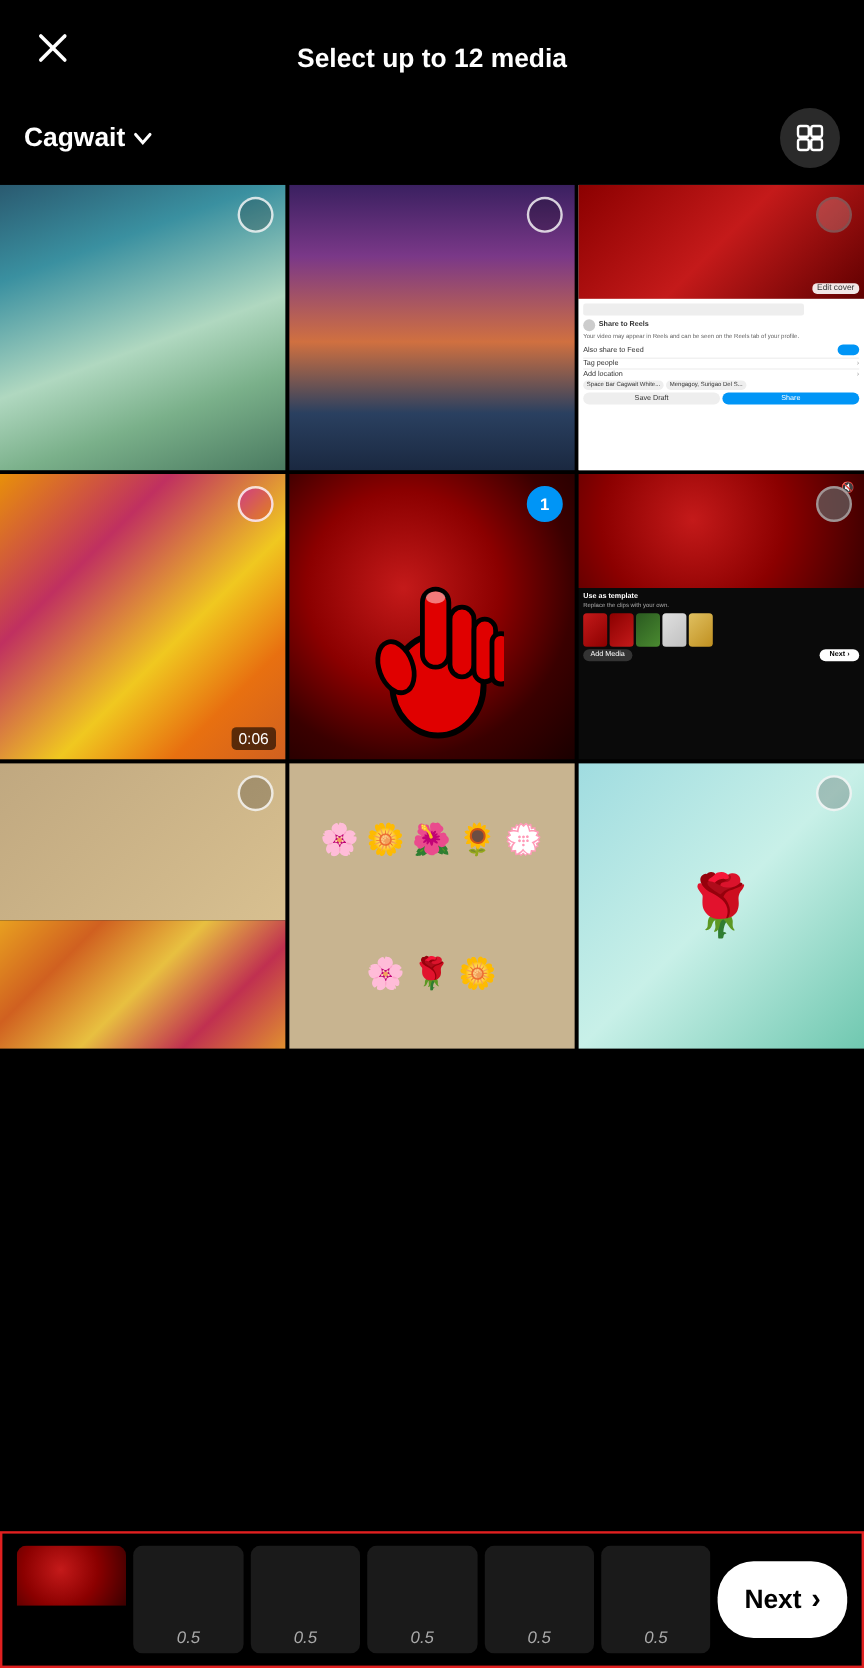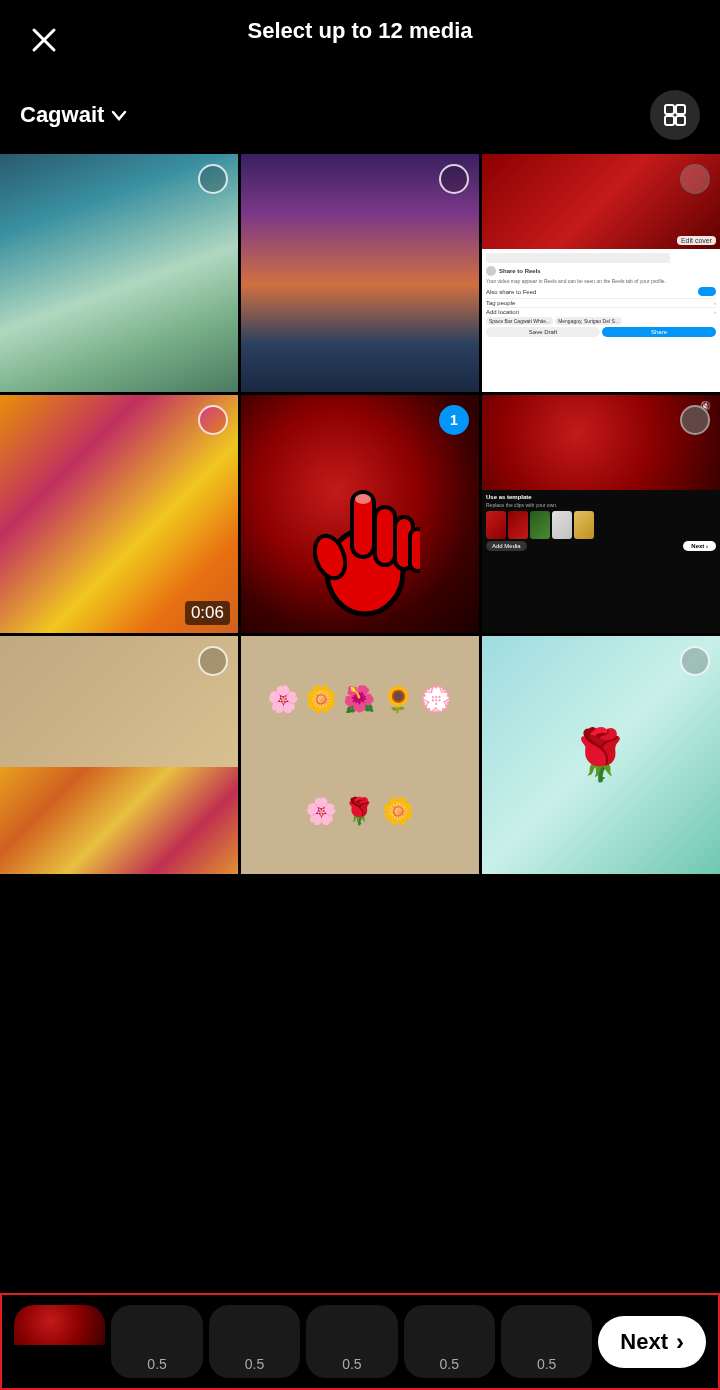--- a/index.html
+++ b/index.html
@@ -8,21 +8,21 @@
       min-height: 1390px;
       background: #000;
       font-family: -apple-system, BlinkMacSystemFont, 'Segoe UI', sans-serif;
       color: #fff;
       overflow-x: hidden;
     }
 
     
     .header {
       display: flex;
-      align-items: flex-start;
+      align-items: flex-end;
       justify-content: space-between;
       padding: 18px 22px 18px 22px;
       background: #000;
     }
     .header-close {
       width: 44px; height: 44px;
       display: flex; align-items: center; justify-content: center;
       cursor: pointer;
     }
     .header-title {
@@ -90,21 +90,21 @@
       background: rgba(100,100,100,0.7);
       border-color: rgba(200,200,200,0.6);
     }
 
     
     .duration-badge {
       position: absolute;
       bottom: 8px; right: 8px;
       background: rgba(0,0,0,0.6);
       color: #fff;
-      font-size: 17px;
+      font-size: 13px;
       padding: 2px 6px;
       border-radius: 4px;
     }
 
     
     .hand-overlay {
       position: absolute;
       bottom: 5%;
       left: 50%;
       transform: translateX(-50%);
@@ -123,28 +123,29 @@
       align-items: center;
       padding: 10px 12px;
       gap: 6px;
     }
     .timeline-items {
       display: flex; gap: 6px; flex: 1; overflow: hidden;
     }
     .timeline-item {
       flex: 1;
       min-width: 0;
-      height: 73px;
-      border-radius: 20px;
+      height: 90px;
+      border-radius: 8px;
       background: #1a1a1a;
       display: flex; flex-direction: column;
       align-items: center;
       justify-content: flex-end;
       overflow: hidden;
       position: relative;
+      font-style: italic;
     }
     .timeline-item.active {
       background: transparent;
     }
     .timeline-item-img {
       position: absolute; top: 0; left: 0; right: 0;
       height: 55%;
       background: linear-gradient(135deg, #8b0000 0%, #c41a1a 50%, #600000 100%);
     }
     .timeline-duration {
@@ -153,21 +154,21 @@
       color: #aaa;
       font-size: 14px;
       font-weight: 500;
     }
     .next-btn {
       background: #fff;
       color: #000;
       border: none;
       border-radius: 30px;
       padding: 0 22px;
-      height: 52px;
+      height: 64px;
       font-size: 22px;
       font-weight: 700;
       cursor: pointer;
       display: flex; align-items: center; gap: 8px;
       white-space: nowrap;
       flex-shrink: 0;
     }
 
     
     .grid-spacer { height: 110px; }

